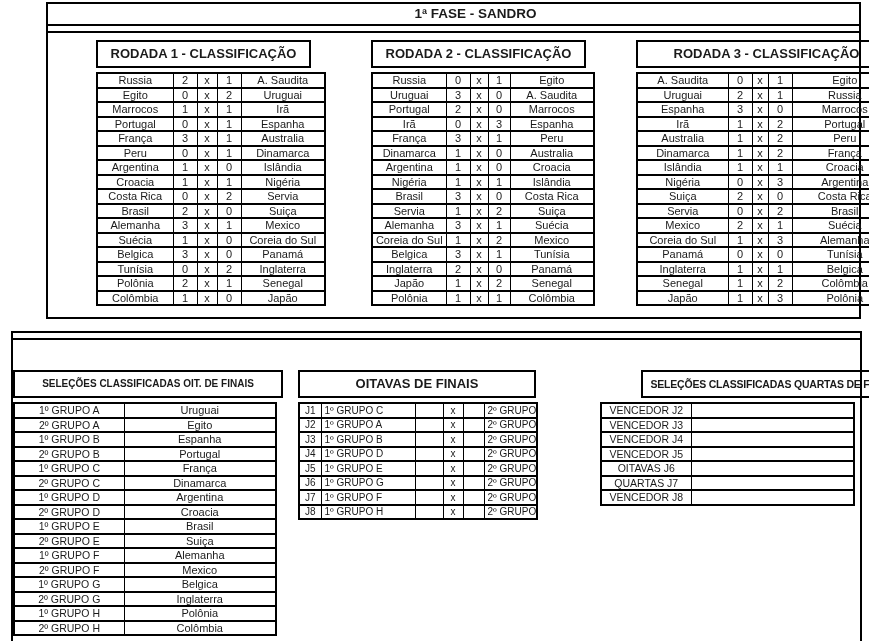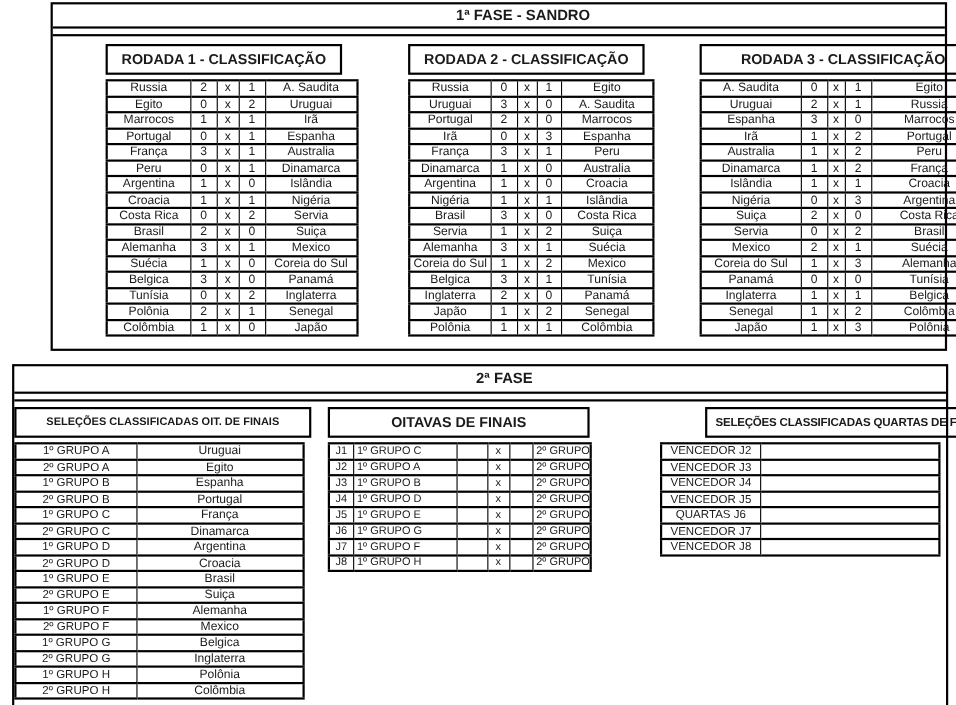--- a/index.html
+++ b/index.html
@@ -452,21 +452,20 @@
             <td>x</td>
             <td>3</td>
             <td>Polônia</td>
           </tr>
         </tbody>
     </table>
   </div>
 </div>
 
 <div class="section s2">
-  <div class="bar">2ª FASE</div>
   <div class="strip"></div>
 
   <div class="col" style="left:0;">
     <div class="hdr small" style="width:270px;">SELEÇÕES CLASSIFICADAS OIT. DE FINAIS</div>
     <table class="t t-qualified" style="width:262px; margin-left:0;">
       <colgroup>
           <col style="width:110px">
           <col style="width:152px">
         </colgroup>
       <tbody>
@@ -636,25 +635,25 @@
           </tr>
           <tr>
             <td>VENCEDOR J4</td>
             <td></td>
           </tr>
           <tr>
             <td>VENCEDOR J5</td>
             <td></td>
           </tr>
           <tr>
-            <td>QUARTAS J6</td>
-            <td></td>
-          </tr>
-          <tr>
-            <td>VENCEDOR J7</td>
+            <td>OITAVAS J6</td>
+            <td></td>
+          </tr>
+          <tr>
+            <td>QUARTAS J7</td>
             <td></td>
           </tr>
           <tr>
             <td>VENCEDOR J8</td>
             <td></td>
           </tr>
         </tbody>
     </table>
   </div>
 </div>

